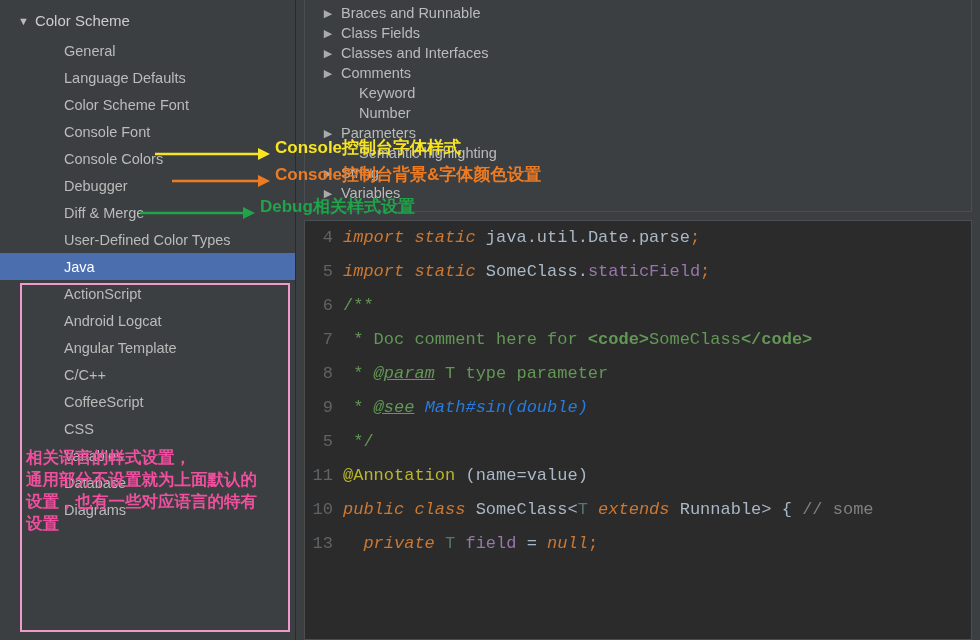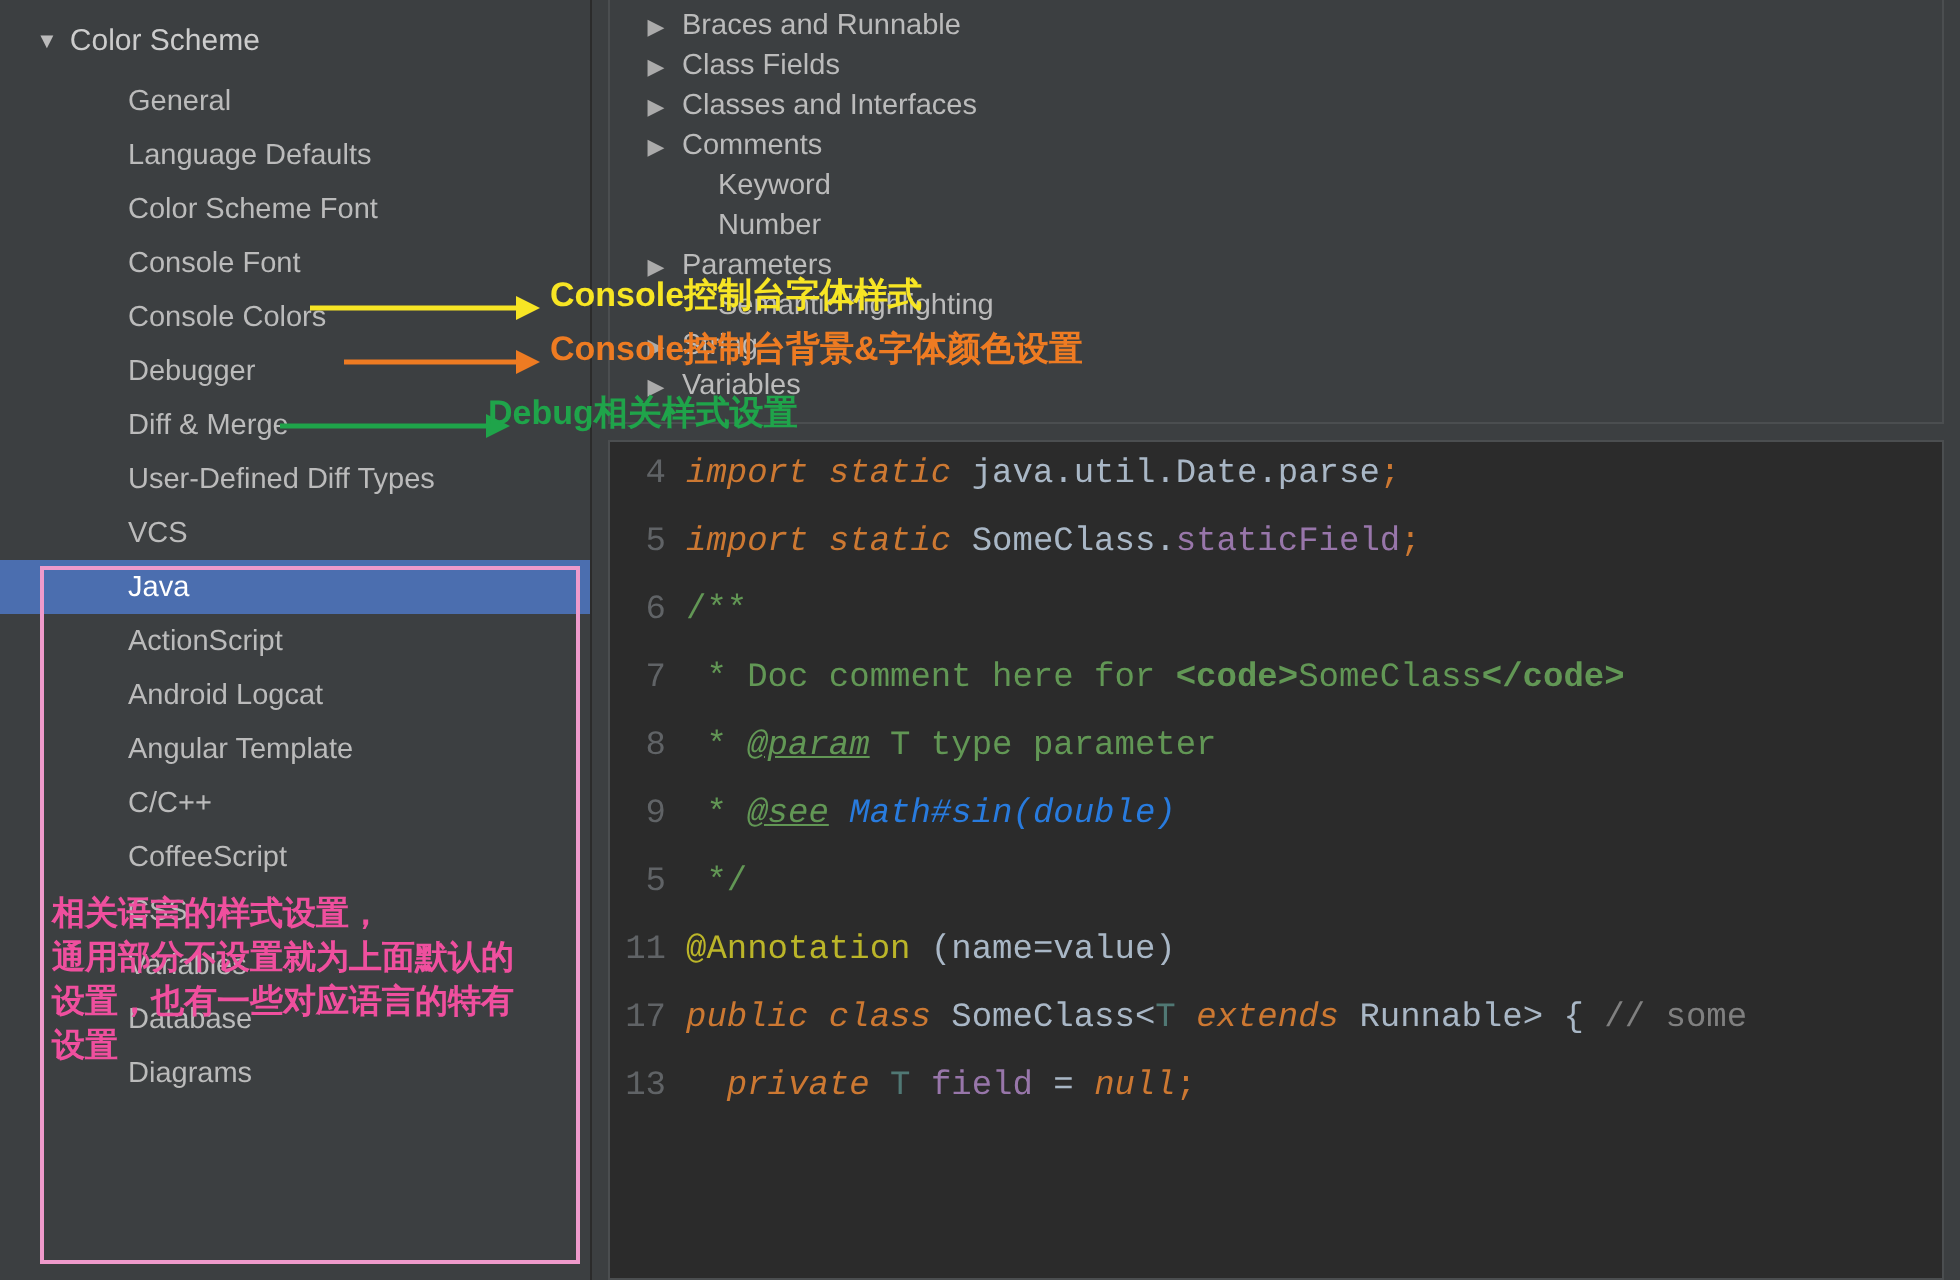--- a/index.html
+++ b/index.html
@@ -47,22 +47,21 @@
       <span>Color Scheme</span>
     </div>
     <div id="side-items">
         <div class="item">General</div>
         <div class="item">Language Defaults</div>
         <div class="item">Color Scheme Font</div>
         <div class="item">Console Font</div>
         <div class="item">Console Colors</div>
         <div class="item">Debugger</div>
         <div class="item">Diff &amp; Merge</div>
-        <div class="item">User-Defined Diff Types</div>
-        <div class="item">VCS</div>
+        <div class="item">User-Defined Color Types</div>
         <div class="item sel">Java</div>
         <div class="item">ActionScript</div>
         <div class="item">Android Logcat</div>
         <div class="item">Angular Template</div>
         <div class="item">C/C++</div>
         <div class="item">CoffeeScript</div>
         <div class="item">CSS</div>
         <div class="item">Variables</div>
         <div class="item">Database</div>
         <div class="item">Diagrams</div>
@@ -146,21 +145,21 @@
         </div>
       <div class="eline">
           <div class="gut">5</div>
           <div class="code"><span class="doc"> */</span></div>
         </div>
       <div class="eline">
           <div class="gut">11</div>
           <div class="code"><span class="ann">@Annotation</span> <span class="op">(</span><span class="pt">name</span><span class="op">=</span><span class="pt">value</span><span class="op">)</span></div>
         </div>
       <div class="eline">
-          <div class="gut">17</div>
+          <div class="gut">10</div>
           <div class="code"><span class="kw">public</span> <span class="kw">class</span> <span class="str">SomeClass</span><span class="op">&lt;</span><span class="typ">T</span> <span class="kw">extends</span> <span class="str">Runnable</span><span class="op">&gt; {</span> <span class="cmt">// some</span></div>
         </div>
       <div class="eline">
           <div class="gut">13</div>
           <div class="code">  <span class="kw">private</span> <span class="typ">T</span> <span class="field">field</span> <span class="op">=</span> <span class="kw">null</span><span class="punct">;</span></div>
         </div>
     </div>
 
   </div>
 </div>
@@ -174,13 +173,13 @@
 <svg class="arrow-svg" style="left:172px; top:175px;" width="98" height="12">
     <line x1="0" y1="6" x2="86" y2="6" stroke="#ee7b22" stroke-width="2.5"></line>
     <polygon points="86,0 98,6 86,12" fill="#ee7b22"></polygon>
   </svg>
 <div class="annot label" style="left:275px; top:163px; color:#ee7b22;">Console控制台背景&amp;字体颜色设置</div>
 
 <svg class="arrow-svg" style="left:140px; top:207px;" width="115" height="12">
     <line x1="0" y1="6" x2="103" y2="6" stroke="#1fa44a" stroke-width="2.5"></line>
     <polygon points="103,0 115,6 103,12" fill="#1fa44a"></polygon>
   </svg>
-<div class="annot label" style="left:244px; top:195px; color:#1fa44a;text-align:right;">Debug相关样式设置</div>
+<div class="annot label" style="left:260px; top:195px; color:#1fa44a;text-align:right;">Debug相关样式设置</div>
 
 </body></html>

